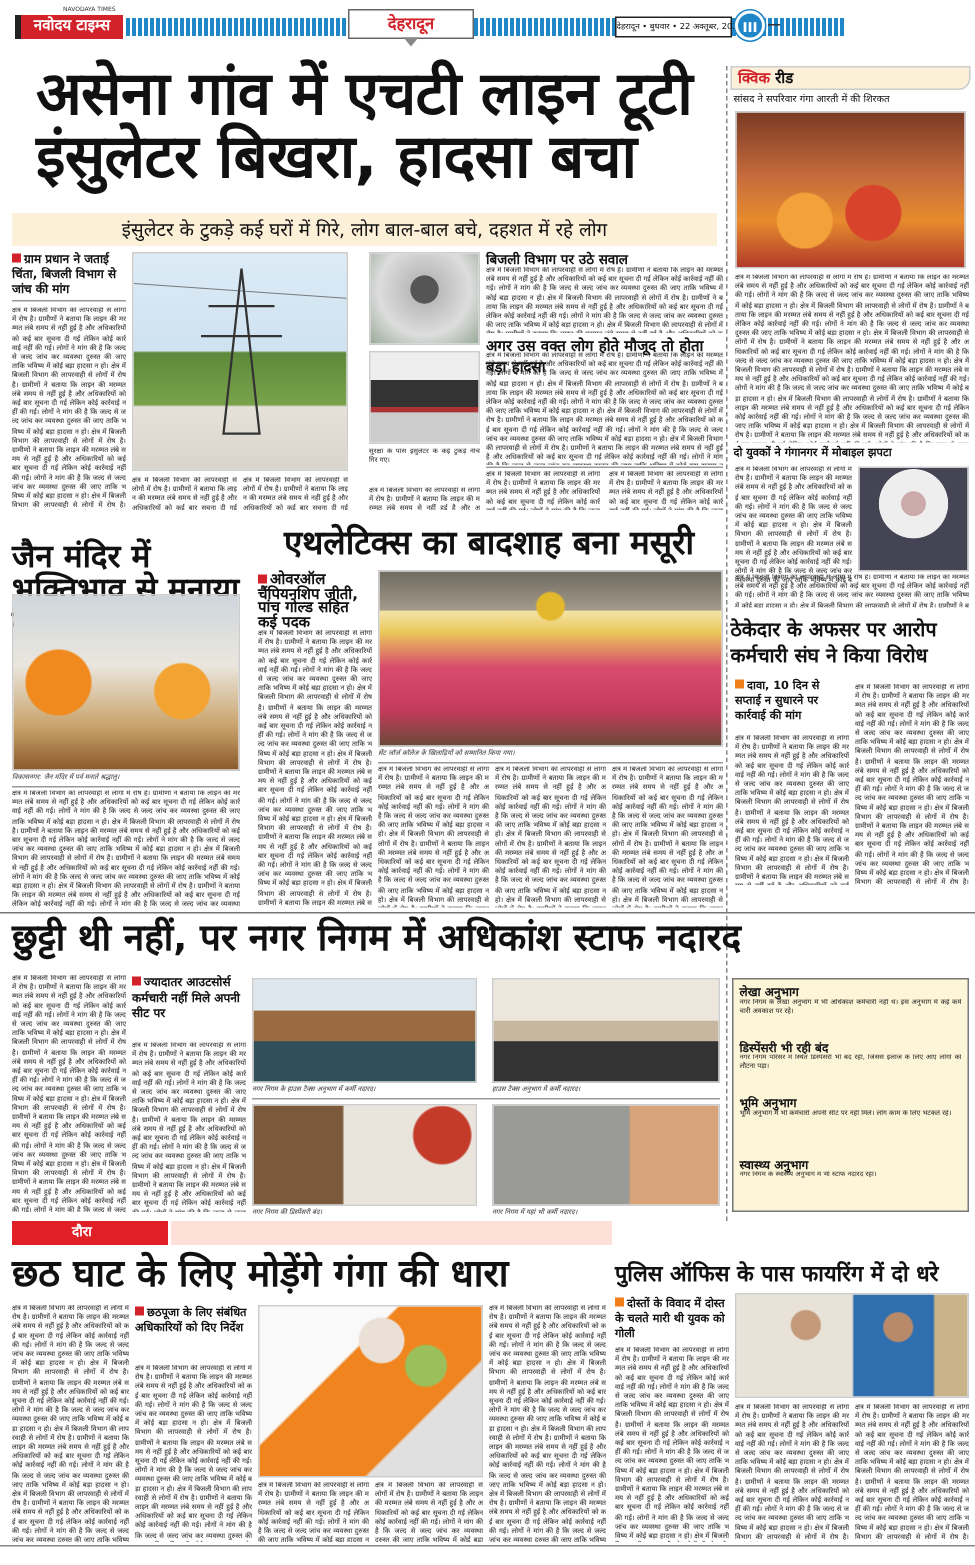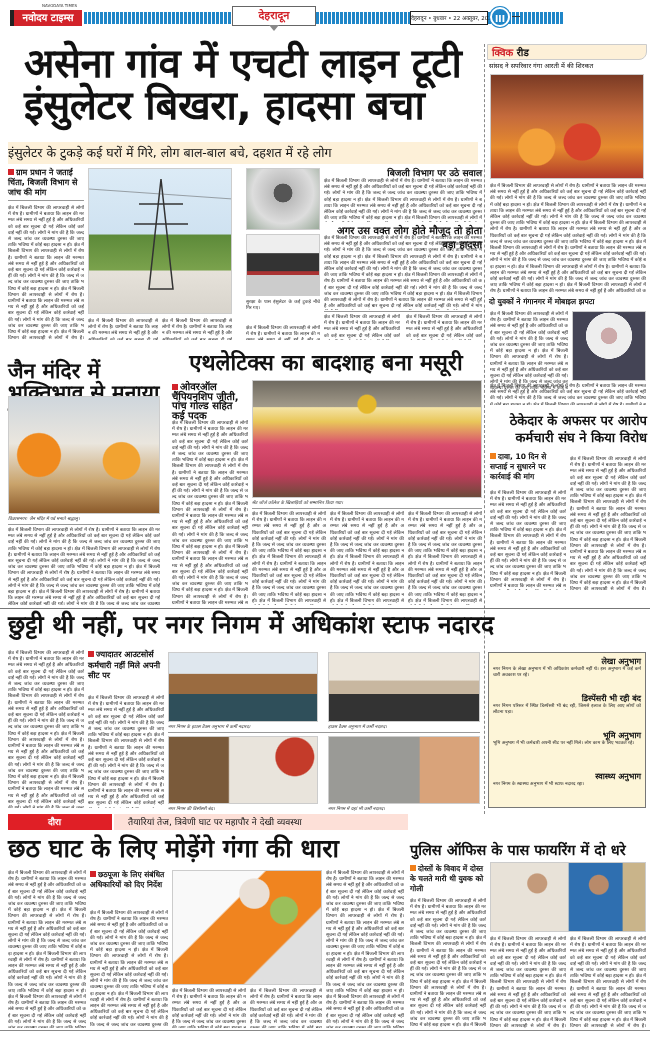--- a/index.html
+++ b/index.html
@@ -10,29 +10,29 @@
 .mast .tiny{left:42px;top:3px;font-size:4px;color:#333}
 .mast .logo{left:10px;top:10px;width:72px;height:16px;background:#d2232a;color:#fff;font-weight:bold;font-size:10px;line-height:16px;text-align:center;border-left:4px solid #222}
 .mast .stripe{left:84px;top:12px;width:480px;height:12px;background:repeating-linear-gradient(90deg,#1f86c8 0 3px,#fff 3px 4px)}
 .mast .city{left:232px;top:6px;width:84px;height:20px;background:#fff;border:1px solid #666;color:#d2232a;font-weight:bold;font-size:11px;line-height:18px;text-align:center}
 .mast .city:after{content:"";position:absolute;left:36px;bottom:-6px;border-left:5px solid transparent;border-right:5px solid transparent;border-top:6px solid #888}
 .mast .date{left:410px;top:11px;width:78px;height:14px;background:#fff;border:1px solid #222;font-size:5.5px;line-height:12px;text-align:center;white-space:nowrap}
 .mast .pg{left:490px;top:7px;width:20px;height:20px;border-radius:50%;background:#1f86c8;color:#fff;font-weight:bold;font-size:9px;line-height:20px;text-align:center;border:2px solid #fff;box-shadow:0 0 0 1px #1f86c8}
 .mast .pgline{left:512px;top:16px;width:8px;height:1px;background:#333}
 
 .h1{left:24px;top:42px;width:470px;font-weight:bold;font-size:40px;line-height:42px;letter-spacing:-0.5px}
-.sub{left:8px;top:142px;width:470px;height:22px;background:#fdf0d8;font-size:12.5px;line-height:22px;text-align:left}
+.sub{left:8px;top:142px;width:470px;height:22px;background:#fdf0d8;font-size:12.5px;line-height:22px;text-align:center}
 .col-rule{background:#999;width:1px}
 .dotted-rule{border-left:1px dashed #888;width:0}
 
 .txt{font-size:4.6px;line-height:6.2px;color:#222;text-align:justify;overflow:hidden;word-break:break-all}
 .kicker{font-weight:bold;font-size:9px;line-height:11px}
 .kicker:before{content:"";display:inline-block;width:6px;height:6px;background:#d2232a;margin-right:2px}
 .kicker.orange:before{background:#f07f1a}
-.sechead{font-weight:bold;text-align:right}
+.sechead{font-weight:bold;text-align:left}
 .photo{overflow:hidden;border:1px solid #ccc}
 .cap{font-size:4.5px;line-height:6px;color:#333;font-style:italic}
 
 .quick{left:487px;top:44px;width:160px;height:16px;background:#fdf0d8;border:1px solid #ccc;border-radius:0 0 8px 0;font-weight:bold;font-size:10px;line-height:15px;padding-left:4px}
 .quick .r{color:#d2232a}
 .box{background:#fdf5d8;border:1px solid #777}
 .banner{left:8px;top:814px;width:400px;height:16px;background:linear-gradient(90deg,#e01f26 0 104px,#fff 104px 106px,#fde0d8 106px)}
 .banner .lbl{position:absolute;left:40px;top:0;color:#fff;font-weight:bold;font-size:9px;line-height:16px}
 .banner .t{position:absolute;left:120px;top:0;font-size:9px;line-height:16px}
 .foot{left:0;top:1030px;width:650px;height:1px;background:#888}
@@ -136,21 +136,20 @@
   <div class="sechead" style="font-size:8px">डिस्पेंसरी भी रही बंद</div>
   <div class="txt" style="height:26px">नगर निगम परिसर में स्थित डिस्पेंसरी भी बंद रही, जिससे इलाज के लिए आए लोगों को लौटना पड़ा।</div>
   <div class="sechead" style="font-size:8px">भूमि अनुभाग</div>
   <div class="txt" style="height:30px">भूमि अनुभाग में भी कर्मचारी अपनी सीट पर नहीं मिले। लोग काम के लिए भटकते रहे।</div>
   <div class="sechead" style="font-size:8px">स्वास्थ्य अनुभाग</div>
   <div class="txt" style="height:18px">नगर निगम के स्वास्थ्य अनुभाग में भी स्टाफ नदारद रहा।</div>
 </div>
 
 <div class="abs banner">
   <span class="lbl">दौरा</span>
-  <span class="t">तैयारियां तेज, त्रिवेणी घाट पर महापौर ने देखी व्यवस्था</span>
 </div>
 <div class="abs" style="left:8px;top:832px;width:400px;font-weight:bold;font-size:25px;line-height:34px;text-align:left">छठ घाट के लिए मोड़ेंगे गंगा की धारा</div>
 <div class="abs txt filler" style="left:8px;top:870px;width:78px;height:158px">क्षेत्र में बिजली विभाग की लापरवाही से लोगों में रोष है। ग्रामीणों ने बताया कि लाइन की मरम्मत लंबे समय से नहीं हुई है और अधिकारियों को कई बार सूचना दी गई लेकिन कोई कार्रवाई नहीं की गई। लोगों ने मांग की है कि जल्द से जल्द जांच कर व्यवस्था दुरुस्त की जाए ताकि भविष्य में कोई बड़ा हादसा न हो। क्षेत्र में बिजली विभाग की लापरवाही से लोगों में रोष है। ग्रामीणों ने बताया कि लाइन की मरम्मत लंबे समय से नहीं हुई है और अधिकारियों को कई बार सूचना दी गई लेकिन कोई कार्रवाई नहीं की गई। लोगों ने मांग की है कि जल्द से जल्द जांच कर व्यवस्था दुरुस्त की जाए ताकि भविष्य में कोई बड़ा हादसा न हो। क्षेत्र में बिजली विभाग की लापरवाही से लोगों में रोष है। ग्रामीणों ने बताया कि लाइन की मरम्मत लंबे समय से नहीं हुई है और अधिकारियों को कई बार सूचना दी गई लेकिन कोई कार्रवाई नहीं की गई। लोगों ने मांग की है कि जल्द से जल्द जांच कर व्यवस्था दुरुस्त की जाए ताकि भविष्य में कोई बड़ा हादसा न हो। क्षेत्र में बिजली विभाग की लापरवाही से लोगों में रोष है। ग्रामीणों ने बताया कि लाइन की मरम्मत लंबे समय से नहीं हुई है और अधिकारियों को कई बार सूचना दी गई लेकिन कोई कार्रवाई नहीं की गई। लोगों ने मांग की है कि जल्द से जल्द जांच कर व्यवस्था दुरुस्त की जाए ताकि भविष्य में कोई बड़ा हादसा न हो। क्षेत्र में बिजली विभाग की लापरवाही से लोगों में रोष है। ग्रामीणों ने बताया कि लाइन की मरम्मत लंबे समय से नहीं हुई है और अधिकारियों को कई बार सूचना दी गई लेकिन कोई कार्रवाई नहीं की गई। लोगों ने मांग की है कि जल्द से जल्द जांच कर व्यवस्था दुरुस्त की जाए ताकि भविष्य में कोई बड़ा हादसा न हो। क्षेत्र में बिजली विभाग की लापरवाही से लोगों में रोष है। ग्रामीणों ने बताया कि लाइन की मरम्मत लंबे समय से नहीं हुई है और अधिकारियों को कई बार सूचना दी गई लेकिन कोई कार्रवाई नहीं की गई। लोगों ने मांग की है कि जल्द से जल्द जांच कर व्यवस्था दुरुस्त की जाए ताकि भविष्य में कोई बड़ा हादसा न हो। </div>
 <div class="abs kicker" style="left:90px;top:870px;width:78px;font-size:7.5px;line-height:10px">छठपूजा के लिए संबंधित अधिकारियों को दिए निर्देश</div>
 <div class="abs txt filler" style="left:90px;top:910px;width:78px;height:118px">क्षेत्र में बिजली विभाग की लापरवाही से लोगों में रोष है। ग्रामीणों ने बताया कि लाइन की मरम्मत लंबे समय से नहीं हुई है और अधिकारियों को कई बार सूचना दी गई लेकिन कोई कार्रवाई नहीं की गई। लोगों ने मांग की है कि जल्द से जल्द जांच कर व्यवस्था दुरुस्त की जाए ताकि भविष्य में कोई बड़ा हादसा न हो। क्षेत्र में बिजली विभाग की लापरवाही से लोगों में रोष है। ग्रामीणों ने बताया कि लाइन की मरम्मत लंबे समय से नहीं हुई है और अधिकारियों को कई बार सूचना दी गई लेकिन कोई कार्रवाई नहीं की गई। लोगों ने मांग की है कि जल्द से जल्द जांच कर व्यवस्था दुरुस्त की जाए ताकि भविष्य में कोई बड़ा हादसा न हो। क्षेत्र में बिजली विभाग की लापरवाही से लोगों में रोष है। ग्रामीणों ने बताया कि लाइन की मरम्मत लंबे समय से नहीं हुई है और अधिकारियों को कई बार सूचना दी गई लेकिन कोई कार्रवाई नहीं की गई। लोगों ने मांग की है कि जल्द से जल्द जांच कर व्यवस्था दुरुस्त की जाए ताकि भविष्य में कोई बड़ा हादसा न हो। क्षेत्र में बिजली विभाग की लापरवाही से लोगों में रोष है। ग्रामीणों ने बताया कि लाइन की मरम्मत लंबे समय से नहीं हुई है और अधिकारियों को कई बार सूचना दी गई लेकिन कोई कार्रवाई नहीं की गई। लोगों ने मांग की है कि जल्द से जल्द जांच कर व्यवस्था दुरुस्त की जाए ताकि भविष्य में कोई बड़ा हादसा न हो। क्षेत्र में बिजली विभाग की लापरवाही से लोगों में रोष है। ग्रामीणों ने बताया कि लाइन की मरम्मत लंबे समय से नहीं हुई है और अधिकारियों को कई बार सूचना दी गई लेकिन कोई कार्रवाई नहीं की गई। लोगों ने मांग की है कि जल्द से जल्द जांच कर व्यवस्था दुरुस्त की जाए ताकि भविष्य में कोई बड़ा हादसा न हो। क्षेत्र में बिजली विभाग की लापरवाही से लोगों में रोष है। ग्रामीणों ने बताया कि लाइन की मरम्मत लंबे समय से नहीं हुई है और अधिकारियों को कई बार सूचना दी गई लेकिन कोई कार्रवाई नहीं की गई। लोगों ने मांग की है कि जल्द से जल्द जांच कर व्यवस्था दुरुस्त की जाए ताकि भविष्य में कोई बड़ा हादसा न हो। </div>
 <div class="abs photo" style="left:172px;top:870px;width:150px;height:115px;background:radial-gradient(circle at 55% 20%,#eae0d6 0 12%,transparent 13%),radial-gradient(circle at 75% 35%,#9bbf5a 0 10%,transparent 11%),linear-gradient(135deg,#f9f9f9 0 35%,#f0841f 36% 70%,#e0e0e0 71%)"></div>
 <div class="abs txt filler" style="left:172px;top:988px;width:74px;height:40px">क्षेत्र में बिजली विभाग की लापरवाही से लोगों में रोष है। ग्रामीणों ने बताया कि लाइन की मरम्मत लंबे समय से नहीं हुई है और अधिकारियों को कई बार सूचना दी गई लेकिन कोई कार्रवाई नहीं की गई। लोगों ने मांग की है कि जल्द से जल्द जांच कर व्यवस्था दुरुस्त की जाए ताकि भविष्य में कोई बड़ा हादसा न हो। क्षेत्र में बिजली विभाग की लापरवाही से लोगों में रोष है। ग्रामीणों ने बताया कि लाइन की मरम्मत लंबे समय से नहीं हुई है और अधिकारियों को कई बार सूचना दी गई लेकिन कोई कार्रवाई नहीं की गई। लोगों ने मांग की है कि जल्द से जल्द जांच कर व्यवस्था दुरुस्त की जाए ताकि भविष्य में कोई बड़ा हादसा न हो। क्षेत्र में बिजली विभाग की लापरवाही से लोगों में रोष है। ग्रामीणों ने बताया कि लाइन की मरम्मत लंबे समय से नहीं हुई है और अधिकारियों को कई बार सूचना दी गई लेकिन कोई कार्रवाई नहीं की गई। लोगों ने मांग की है कि जल्द से जल्द जांच कर व्यवस्था दुरुस्त की जाए ताकि भविष्य में कोई बड़ा हादसा न हो। क्षेत्र में बिजली विभाग की लापरवाही से लोगों में रोष है। ग्रामीणों ने बताया कि लाइन की मरम्मत लंबे समय से नहीं हुई है और अधिकारियों को कई बार सूचना दी गई लेकिन कोई कार्रवाई नहीं की गई। लोगों ने मांग की है कि जल्द से जल्द जांच कर व्यवस्था दुरुस्त की जाए ताकि भविष्य में कोई बड़ा हादसा न हो। क्षेत्र में बिजली विभाग की लापरवाही से लोगों में रोष है। ग्रामीणों ने बताया कि लाइन की मरम्मत लंबे समय से नहीं हुई है और अधिकारियों को कई बार सूचना दी गई लेकिन कोई कार्रवाई नहीं की गई। लोगों ने मांग की है कि जल्द से जल्द जांच कर व्यवस्था दुरुस्त की जाए ताकि भविष्य में कोई बड़ा हादसा न हो। क्षेत्र में बिजली विभाग की लापरवाही से लोगों में रोष है। ग्रामीणों ने बताया कि लाइन की मरम्मत लंबे समय से नहीं हुई है और अधिकारियों को कई बार सूचना दी गई लेकिन कोई कार्रवाई नहीं की गई। लोगों ने मांग की है कि जल्द से जल्द जांच कर व्यवस्था दुरुस्त की जाए ताकि भविष्य में कोई बड़ा हादसा न हो। </div>
 <div class="abs txt filler" style="left:250px;top:988px;width:72px;height:40px">क्षेत्र में बिजली विभाग की लापरवाही से लोगों में रोष है। ग्रामीणों ने बताया कि लाइन की मरम्मत लंबे समय से नहीं हुई है और अधिकारियों को कई बार सूचना दी गई लेकिन कोई कार्रवाई नहीं की गई। लोगों ने मांग की है कि जल्द से जल्द जांच कर व्यवस्था दुरुस्त की जाए ताकि भविष्य में कोई बड़ा हादसा न हो। क्षेत्र में बिजली विभाग की लापरवाही से लोगों में रोष है। ग्रामीणों ने बताया कि लाइन की मरम्मत लंबे समय से नहीं हुई है और अधिकारियों को कई बार सूचना दी गई लेकिन कोई कार्रवाई नहीं की गई। लोगों ने मांग की है कि जल्द से जल्द जांच कर व्यवस्था दुरुस्त की जाए ताकि भविष्य में कोई बड़ा हादसा न हो। क्षेत्र में बिजली विभाग की लापरवाही से लोगों में रोष है। ग्रामीणों ने बताया कि लाइन की मरम्मत लंबे समय से नहीं हुई है और अधिकारियों को कई बार सूचना दी गई लेकिन कोई कार्रवाई नहीं की गई। लोगों ने मांग की है कि जल्द से जल्द जांच कर व्यवस्था दुरुस्त की जाए ताकि भविष्य में कोई बड़ा हादसा न हो। क्षेत्र में बिजली विभाग की लापरवाही से लोगों में रोष है। ग्रामीणों ने बताया कि लाइन की मरम्मत लंबे समय से नहीं हुई है और अधिकारियों को कई बार सूचना दी गई लेकिन कोई कार्रवाई नहीं की गई। लोगों ने मांग की है कि जल्द से जल्द जांच कर व्यवस्था दुरुस्त की जाए ताकि भविष्य में कोई बड़ा हादसा न हो। क्षेत्र में बिजली विभाग की लापरवाही से लोगों में रोष है। ग्रामीणों ने बताया कि लाइन की मरम्मत लंबे समय से नहीं हुई है और अधिकारियों को कई बार सूचना दी गई लेकिन कोई कार्रवाई नहीं की गई। लोगों ने मांग की है कि जल्द से जल्द जांच कर व्यवस्था दुरुस्त की जाए ताकि भविष्य में कोई बड़ा हादसा न हो। क्षेत्र में बिजली विभाग की लापरवाही से लोगों में रोष है। ग्रामीणों ने बताया कि लाइन की मरम्मत लंबे समय से नहीं हुई है और अधिकारियों को कई बार सूचना दी गई लेकिन कोई कार्रवाई नहीं की गई। लोगों ने मांग की है कि जल्द से जल्द जांच कर व्यवस्था दुरुस्त की जाए ताकि भविष्य में कोई बड़ा हादसा न हो। </div>
 <div class="abs txt filler" style="left:326px;top:870px;width:78px;height:158px">क्षेत्र में बिजली विभाग की लापरवाही से लोगों में रोष है। ग्रामीणों ने बताया कि लाइन की मरम्मत लंबे समय से नहीं हुई है और अधिकारियों को कई बार सूचना दी गई लेकिन कोई कार्रवाई नहीं की गई। लोगों ने मांग की है कि जल्द से जल्द जांच कर व्यवस्था दुरुस्त की जाए ताकि भविष्य में कोई बड़ा हादसा न हो। क्षेत्र में बिजली विभाग की लापरवाही से लोगों में रोष है। ग्रामीणों ने बताया कि लाइन की मरम्मत लंबे समय से नहीं हुई है और अधिकारियों को कई बार सूचना दी गई लेकिन कोई कार्रवाई नहीं की गई। लोगों ने मांग की है कि जल्द से जल्द जांच कर व्यवस्था दुरुस्त की जाए ताकि भविष्य में कोई बड़ा हादसा न हो। क्षेत्र में बिजली विभाग की लापरवाही से लोगों में रोष है। ग्रामीणों ने बताया कि लाइन की मरम्मत लंबे समय से नहीं हुई है और अधिकारियों को कई बार सूचना दी गई लेकिन कोई कार्रवाई नहीं की गई। लोगों ने मांग की है कि जल्द से जल्द जांच कर व्यवस्था दुरुस्त की जाए ताकि भविष्य में कोई बड़ा हादसा न हो। क्षेत्र में बिजली विभाग की लापरवाही से लोगों में रोष है। ग्रामीणों ने बताया कि लाइन की मरम्मत लंबे समय से नहीं हुई है और अधिकारियों को कई बार सूचना दी गई लेकिन कोई कार्रवाई नहीं की गई। लोगों ने मांग की है कि जल्द से जल्द जांच कर व्यवस्था दुरुस्त की जाए ताकि भविष्य में कोई बड़ा हादसा न हो। क्षेत्र में बिजली विभाग की लापरवाही से लोगों में रोष है। ग्रामीणों ने बताया कि लाइन की मरम्मत लंबे समय से नहीं हुई है और अधिकारियों को कई बार सूचना दी गई लेकिन कोई कार्रवाई नहीं की गई। लोगों ने मांग की है कि जल्द से जल्द जांच कर व्यवस्था दुरुस्त की जाए ताकि भविष्य में कोई बड़ा हादसा न हो। क्षेत्र में बिजली विभाग की लापरवाही से लोगों में रोष है। ग्रामीणों ने बताया कि लाइन की मरम्मत लंबे समय से नहीं हुई है और अधिकारियों को कई बार सूचना दी गई लेकिन कोई कार्रवाई नहीं की गई। लोगों ने मांग की है कि जल्द से जल्द जांच कर व्यवस्था दुरुस्त की जाए ताकि भविष्य में कोई बड़ा हादसा न हो। </div>
 

